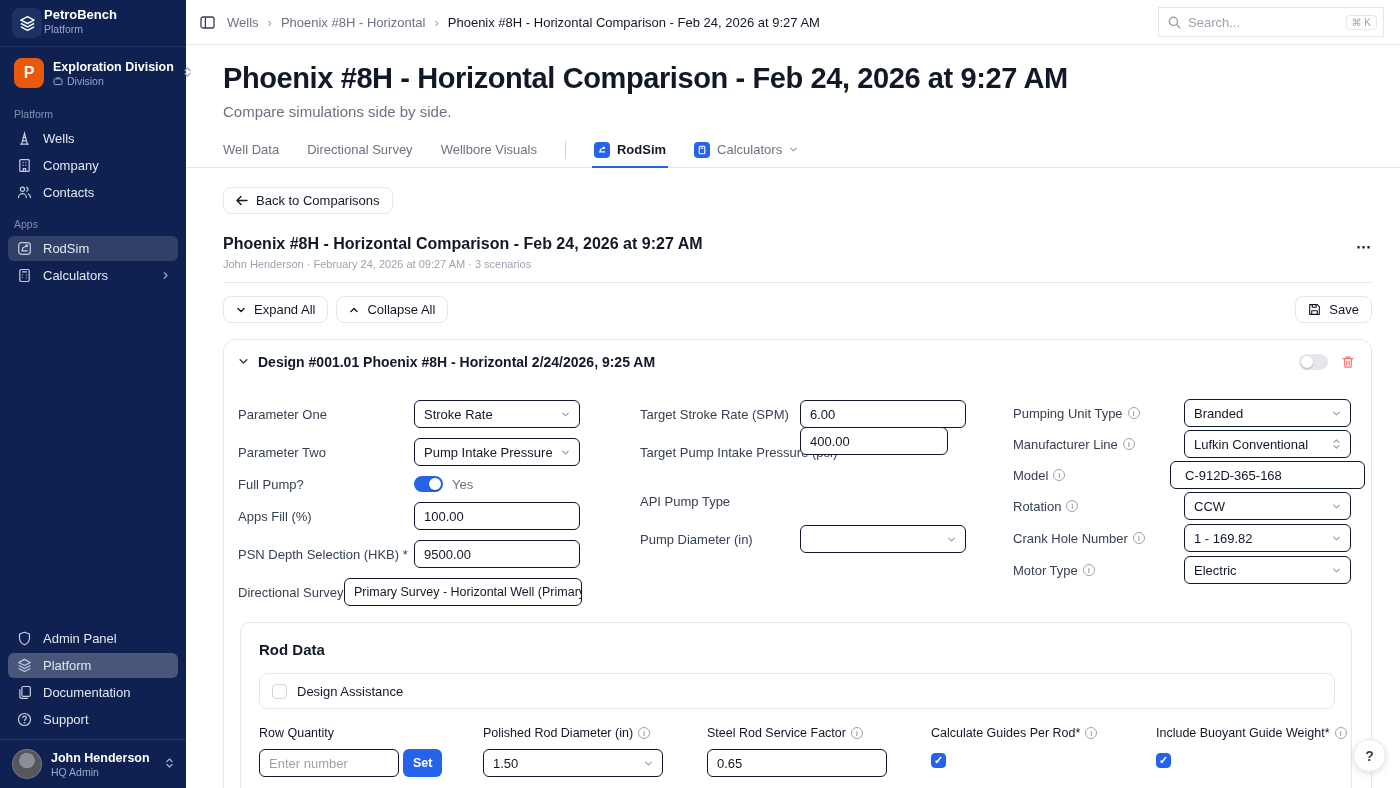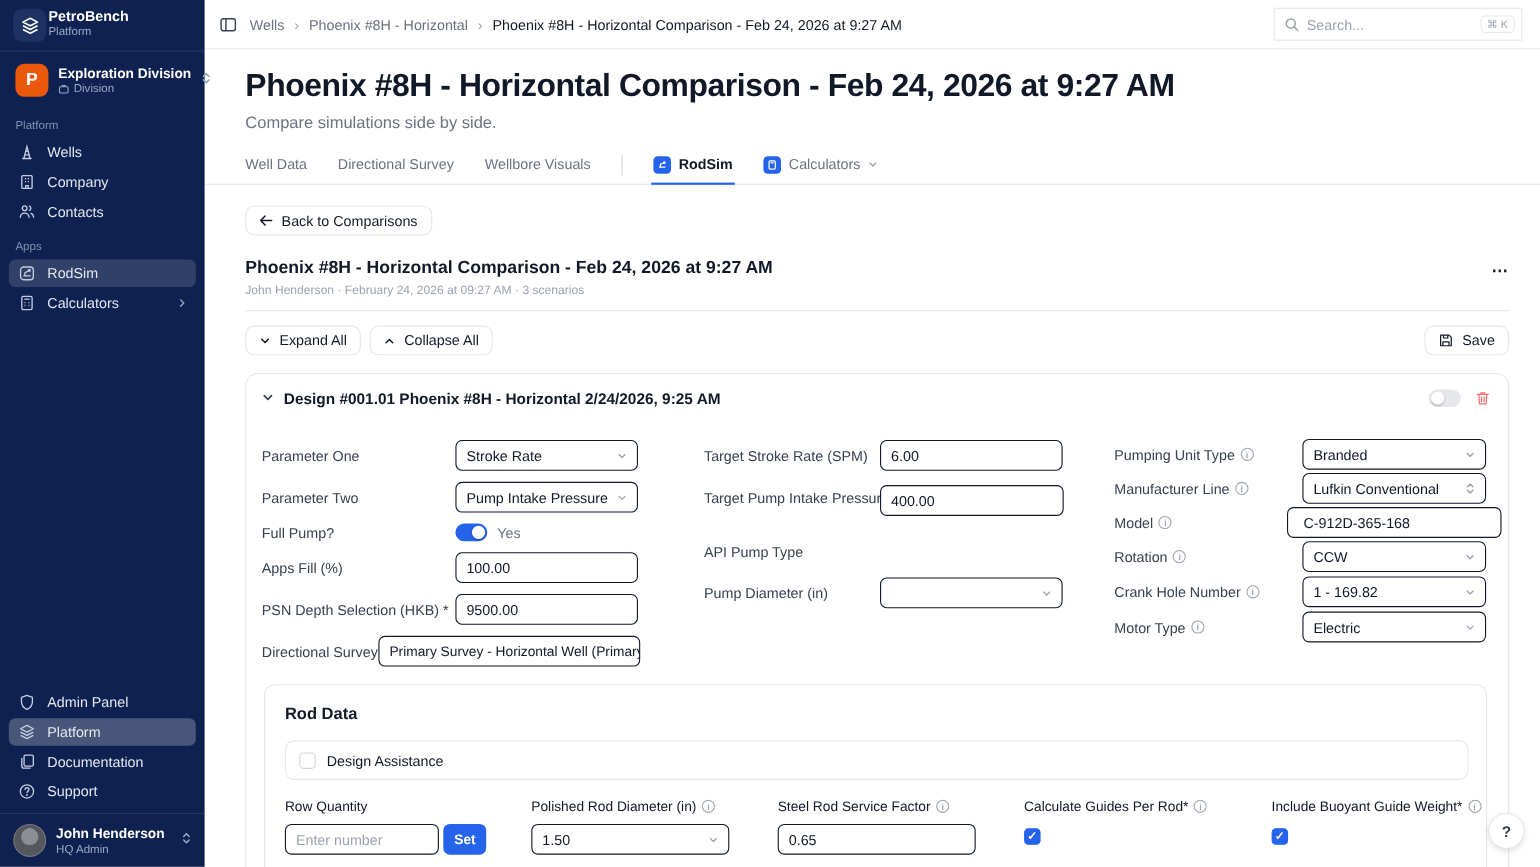--- a/index.html
+++ b/index.html
@@ -461,21 +461,21 @@
       </div>
 
       <div class="lbl" style="left:416px;top:60px">
           <span>Target Stroke Rate (SPM)</span>
         </div>
       <input class="ctl" style="left: 576px; top: 60px; width: 166px;" value="6.00">
 
       <div class="lbl" style="left:416px;top:98px">
           <span>Target Pump Intake Pressure (psi)</span>
         </div>
-      <input class="ctl" style="left: 576px; top: 101px; width: 167px;" value="400.00">
+      <input class="ctl" style="left: 576px; top: 87px; width: 148px;" value="400.00">
 
       <div class="lbl" style="left:416px;top:147px">
           <span>API Pump Type</span>
         </div>
 
       <div class="lbl" style="left:416px;top:185px">
           <span>Pump Diameter (in)</span>
         </div>
       <div class="ctl" style="left:576px;top:185px;width:166px">
         <span></span>

